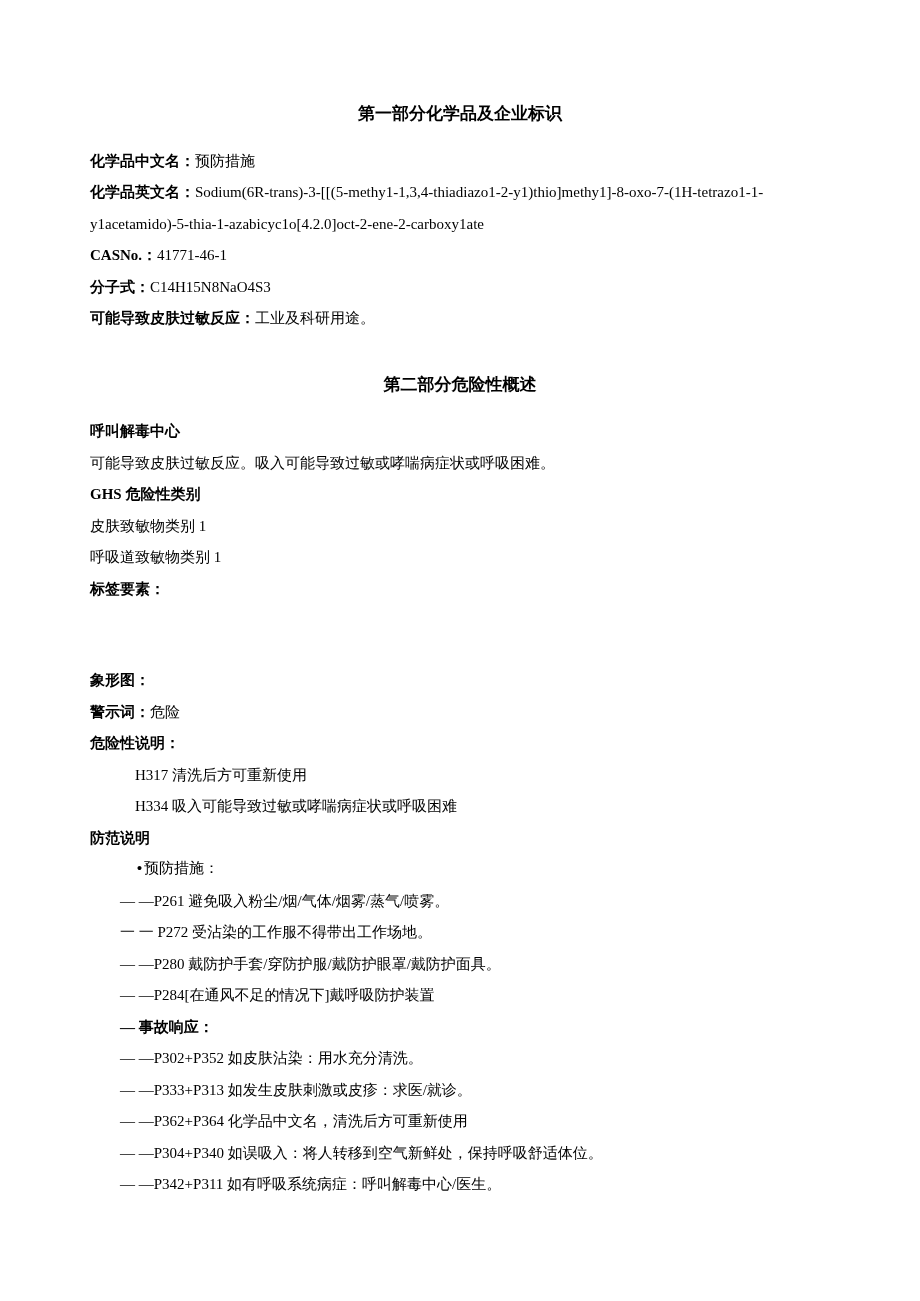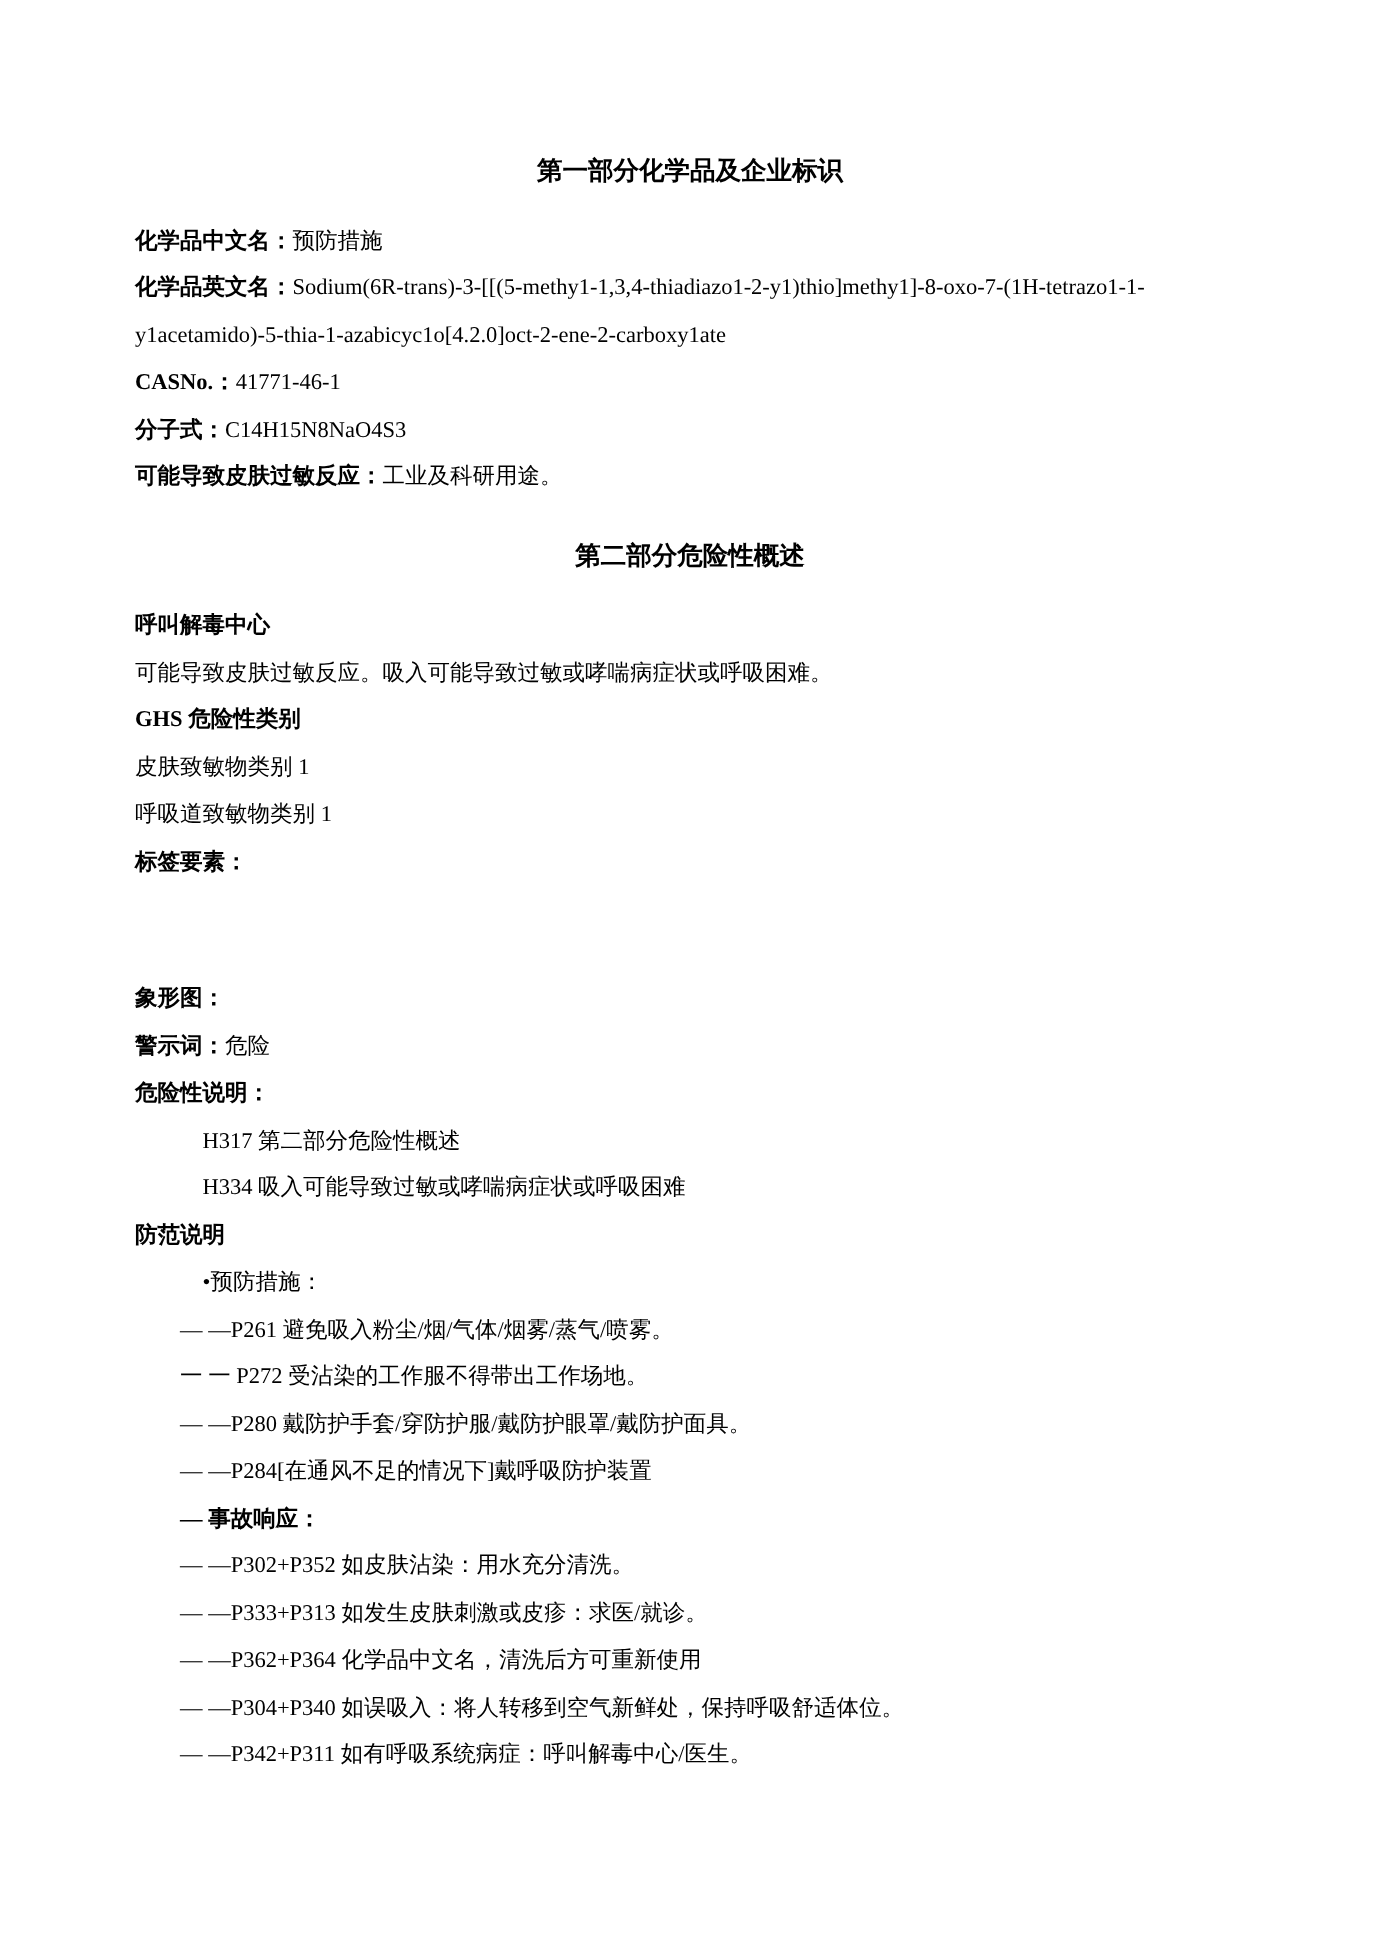--- a/index.html
+++ b/index.html
@@ -15,59 +15,59 @@
   }
   .section-title {
     text-align: center;
     font-weight: bold;
     font-size: 17px;
     margin: 6px 0 14px 0;
   }
   .bold { font-weight: bold; }
   p { margin: 0; }
   .indent-1 { padding-left: 3em; }
-  .indent-bullet { padding-left: 3em; }
+  .indent-bullet { padding-left: 3em; font-family: Liberation Mono, monospace; }
   .dash-line { padding-left: 2em; }
   .spacer { height: 60px; }
 </style>
 </head>
 <body>
 
 <p class="section-title">第一部分化学品及企业标识</p>
 
 <p><span class="bold">化学品中文名：</span><span>预防措施</span></p>
 
 <p><span class="bold">化学品英文名：</span><span>Sodium(6R-trans)-3-[[(5-methy1-1,3,4-thiadiazo1-2-y1)thio]methy1]-8-oxo-7-(1H-tetrazo1-1-</span></p>
 <p>y1acetamido)-5-thia-1-azabicyc1o[4.2.0]oct-2-ene-2-carboxy1ate</p>
 
 <p><span class="bold">CASNo.：</span><span>41771-46-1</span></p>
 
 <p><span class="bold">分子式：</span><span>C14H15N8NaO4S3</span></p>
 
 <p><span class="bold">可能导致皮肤过敏反应：</span><span>工业及科研用途。</span></p>
 
-<p class="section-title" style="margin-top:18px;">第二部分危险性概述</p>
+<p class="section-title" style="margin-top:32px;">第二部分危险性概述</p>
 
 <p class="bold">呼叫解毒中心</p>
 <p>可能导致皮肤过敏反应。吸入可能导致过敏或哮喘病症状或呼吸困难。</p>
 
 <p class="bold">GHS 危险性类别</p>
 <p>皮肤致敏物类别 1</p>
 <p>呼吸道致敏物类别 1</p>
 
 <p class="bold">标签要素：</p>
 
 <div class="spacer"></div>
 
 <p class="bold">象形图：</p>
 
 <p><span class="bold">警示词：</span><span>危险</span></p>
 
 <p class="bold">危险性说明：</p>
-<p class="indent-1">H317 第二部分危险性概述</p>
+<p class="indent-1">H317 清洗后方可重新使用</p>
 <p class="indent-1">H334 吸入可能导致过敏或哮喘病症状或呼吸困难</p>
 
 <p class="bold">防范说明</p>
 
 <p class="indent-bullet bold" style="font-weight:normal;">•预防措施：</p>
 <p class="dash-line">—  —P261 避免吸入粉尘/烟/气体/烟雾/蒸气/喷雾。</p>
 <p class="dash-line">一 一 P272 受沾染的工作服不得带出工作场地。</p>
 <p class="dash-line">—  —P280 戴防护手套/穿防护服/戴防护眼罩/戴防护面具。</p>
 <p class="dash-line">—  —P284[在通风不足的情况下]戴呼吸防护装置</p>
 

